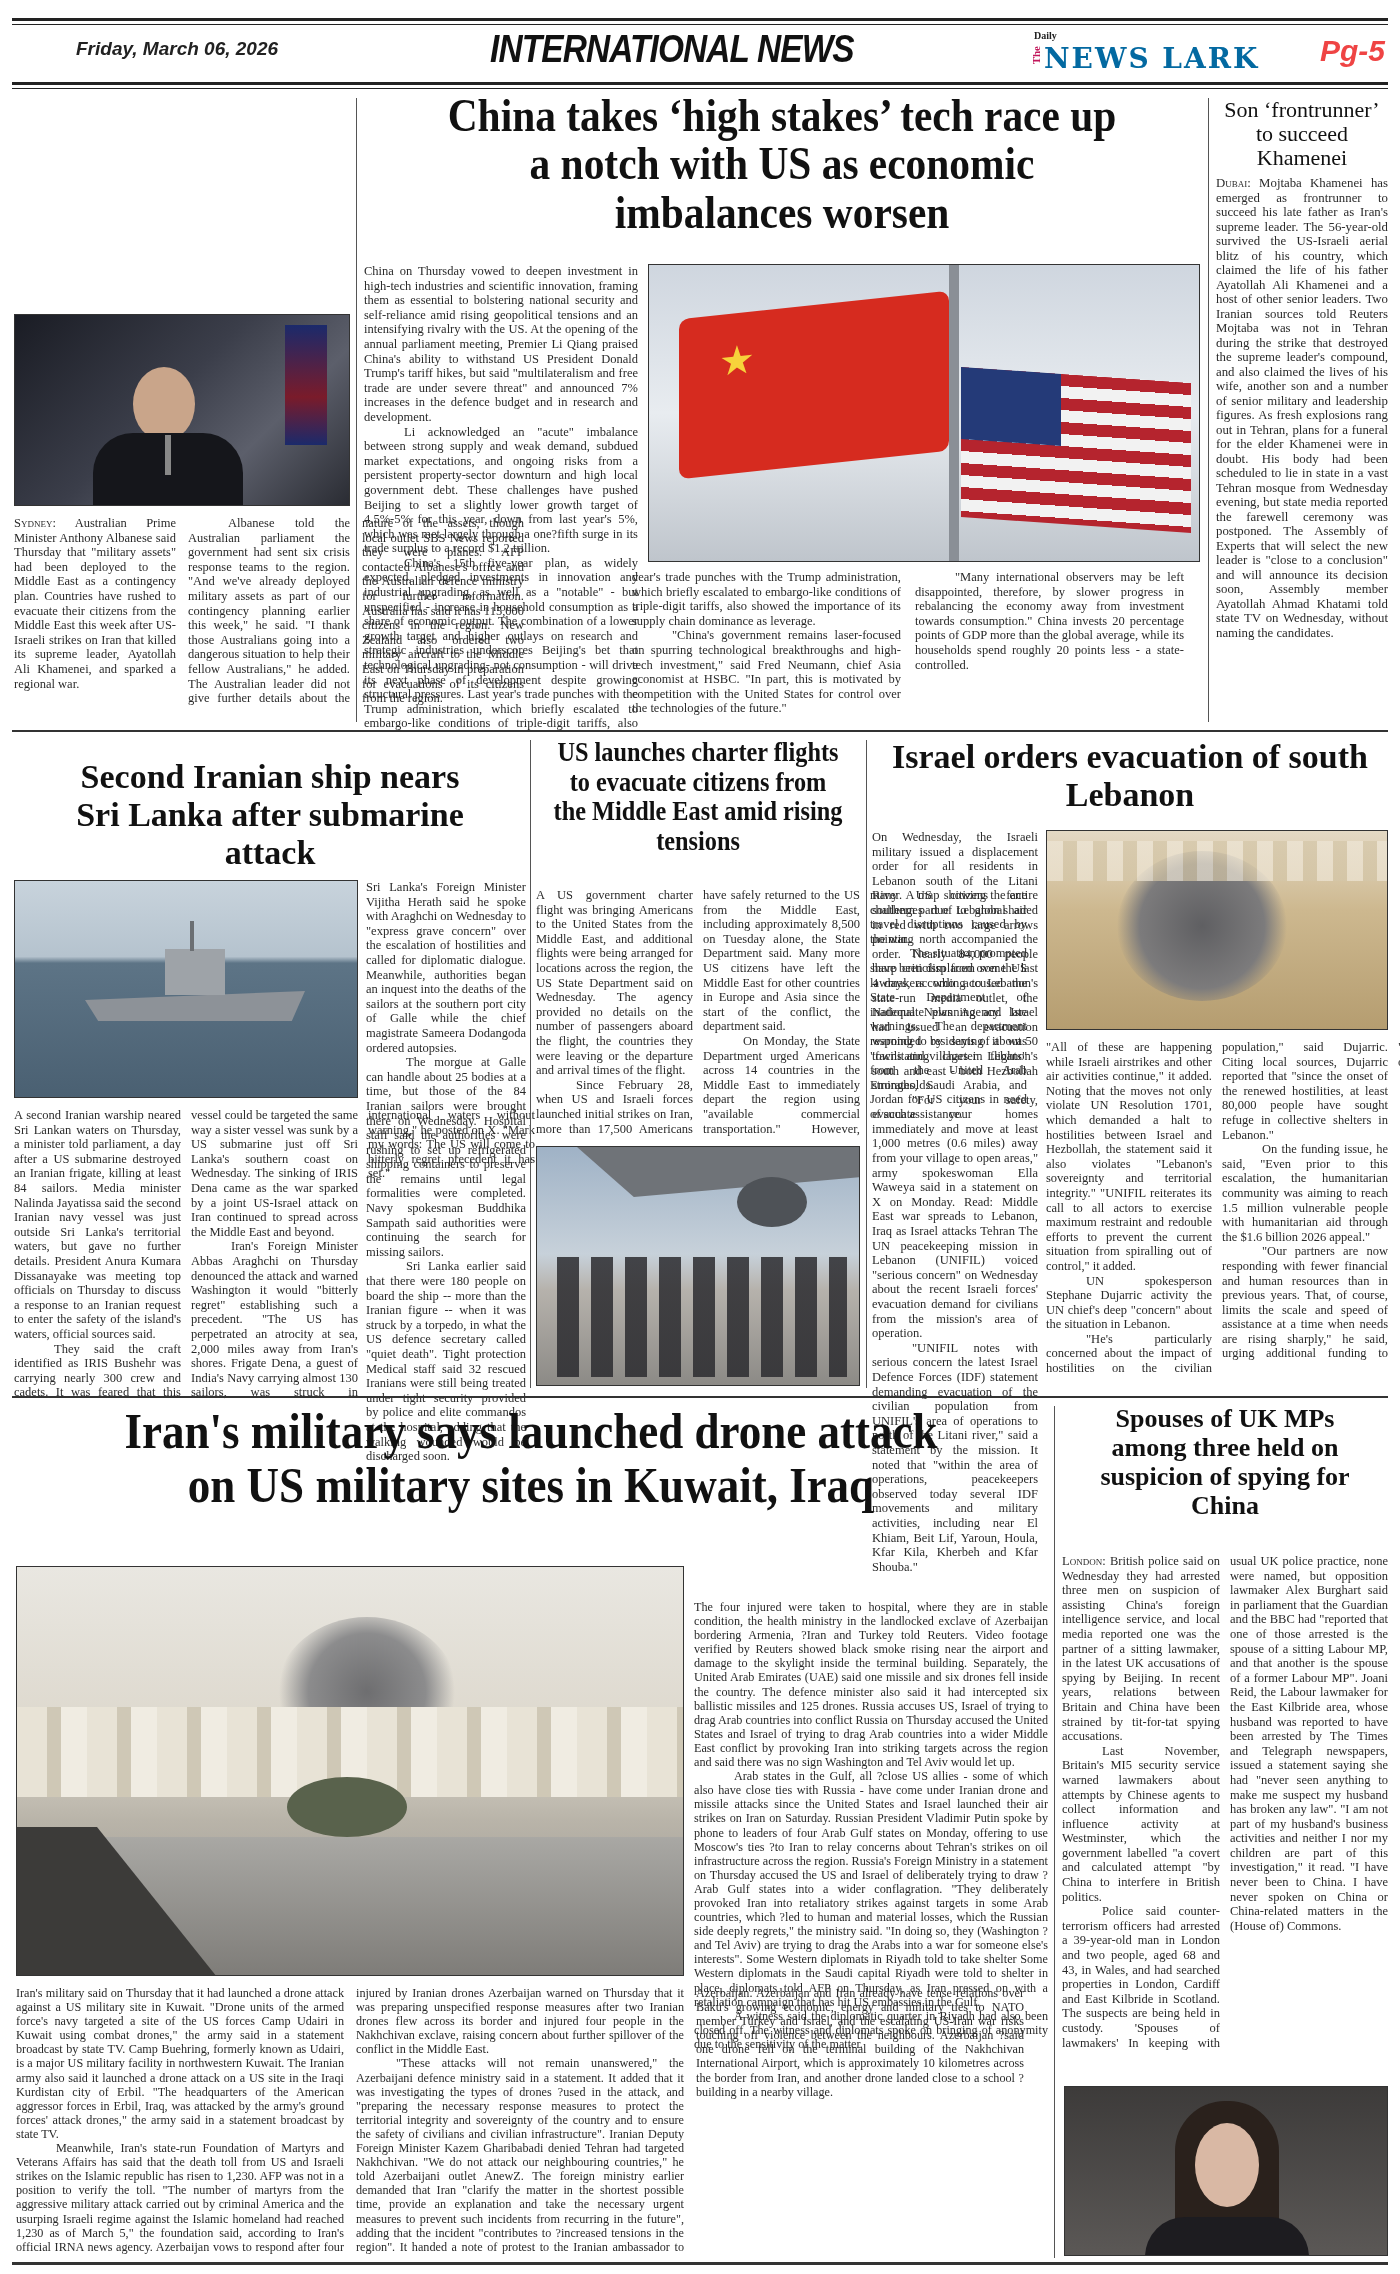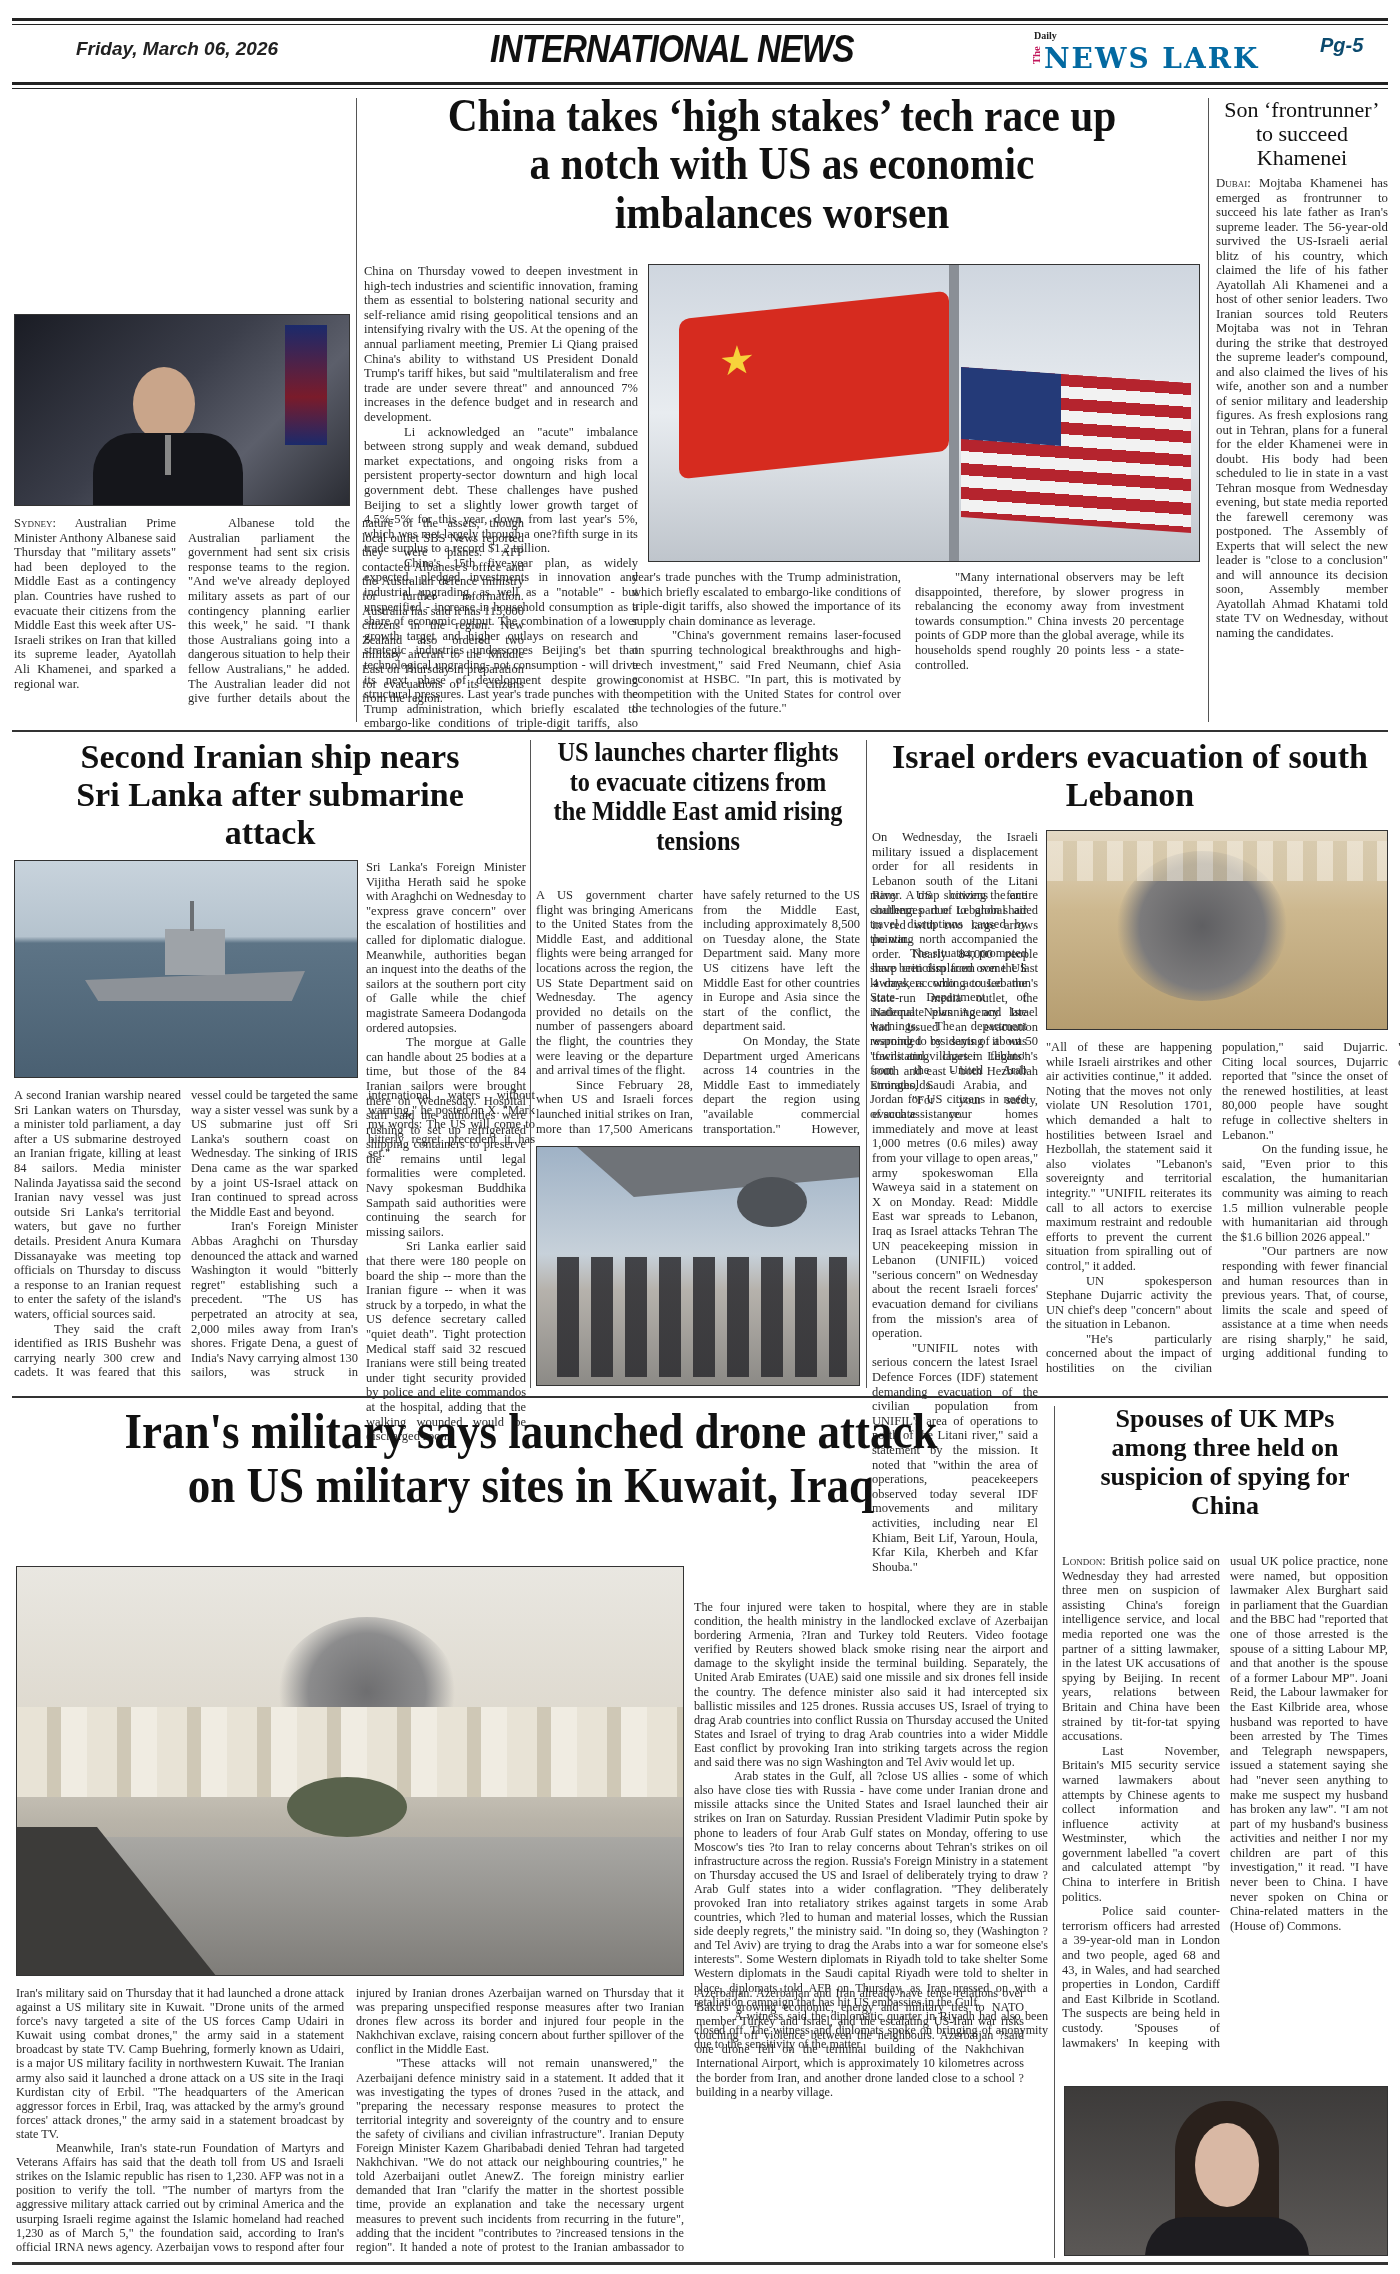--- a/index.html
+++ b/index.html
@@ -4,21 +4,21 @@
 <style>
   *{box-sizing:border-box;margin:0;padding:0}
   body{width:1400px;height:2274px;background:#fff;font-family:"Liberation Serif",serif;color:#222;overflow:hidden;position:relative}
   .abs{position:absolute}
   .rule2{position:absolute;left:12px;right:12px;border-top:3px solid #222;border-bottom:1px solid #222;height:7px}
   .hdr-date{font-family:"Liberation Sans",sans-serif;font-style:italic;font-weight:bold;font-size:19px;color:#222}
   .hdr-title{font-family:"Liberation Sans",sans-serif;font-style:italic;font-weight:bold;font-size:38px;letter-spacing:-1px;color:#111;transform:scaleX(0.88);transform-origin:left}
   .hdr-logo{font-family:"DejaVu Serif",serif;font-weight:bold;font-size:28px;color:#0369a1;letter-spacing:2px}
   .hdr-daily{font-family:"Liberation Serif",serif;font-size:10px;font-weight:bold;color:#222}
   .hdr-the{font-family:"Liberation Serif",serif;font-size:11px;font-weight:bold;color:#c2185b;writing-mode:vertical-rl;transform:rotate(180deg)}
-  .hdr-pg{font-family:"Liberation Sans",sans-serif;font-style:italic;font-weight:bold;font-size:20px;color:#0c4a6e}
+  .hdr-pg{font-family:"Liberation Sans",sans-serif;font-style:italic;font-weight:bold;font-size:30px;color:#ef4444}
   .hl{font-family:"Liberation Serif",serif;font-weight:bold;text-align:center;color:#111;line-height:1.08}
   .hl-cond{transform:scaleX(0.9)}
   .hl-light{font-weight:normal}
   .body{font-size:12.5px;line-height:14.6px;text-align:justify;color:#2a2a2a;hyphens:auto}
   .body p{text-indent:0}
   .body p+p{text-indent:40px}
   .cols2{column-count:2;column-gap:12px;column-fill:auto}
   .vline{position:absolute;border-left:1px solid #555}
   .hline{position:absolute;border-top:2px solid #333}
   .sc{font-variant:small-caps}
@@ -78,21 +78,21 @@
 
 <article class="abs" style="left:1216px;top:98px;width:172px;height:626px">
   <h3 class="hl hl-light" style="font-size:22px;line-height:1.08">Son ‘frontrunner’ to succeed Khamenei</h3>
   <div class="abs body" style="left:0;top:78px;width:172px;height:540px;font-size:12.8px;line-height:14.5px">
     <p><span class="sc">Dubai:</span> <span>Mojtaba Khamenei has emerged as frontrunner to succeed his late father as Iran's supreme leader. The 56-year-old survived the US-Israeli aerial blitz of his country, which claimed the life of his father Ayatollah Ali Khamenei and a host of other senior leaders. Two Iranian sources told Reuters Mojtaba was not in Tehran during the strike that destroyed the supreme leader's compound, and also claimed the lives of his wife, another son and a number of senior military and leadership figures. As fresh explosions rang out in Tehran, plans for a funeral for the elder Khamenei were in doubt. His body had been scheduled to lie in state in a vast Tehran mosque from Wednesday evening, but state media reported the farewell ceremony was postponed. The Assembly of Experts that will select the new leader is "close to a conclusion" and will announce its decision soon, Assembly member Ayatollah Ahmad Khatami told state TV on Wednesday, without naming the candidates.</span></p>
   </div>
 </article>
 
 <div class="hline" style="left:12px;right:12px;top:730px"></div>
 
-<article class="abs" style="left:14px;top:738px;width:512px;height:652px">
+<article class="abs" style="left:14px;top:758px;width:512px;height:652px">
   <h2 class="hl" style="position:absolute;left:0;top:0;width:512px;font-size:34px;line-height:1.12;padding:0 50px">Second Iranian ship nears Sri Lanka after submarine attack</h2>
   <div class="photo" style="left:0;top:122px;width:344px;height:218px;background:linear-gradient(180deg,#c8d3dc 0%,#b5c3ce 35%,#5d7486 38%,#4a6072 100%)">
     <div class="abs" style="left:70px;top:110px;width:220px;height:30px;background:#8d9298;clip-path:polygon(0 30%,100% 0,94% 100%,6% 100%)"></div>
     <div class="abs" style="left:150px;top:68px;width:60px;height:46px;background:#9ea3a8"></div>
     <div class="abs" style="left:175px;top:40px;width:4px;height:30px;background:#6b6f73"></div>
   </div>
   <div class="abs body cols2" style="left:0;top:350px;width:344px;height:300px;column-gap:10px">
     <p>A second Iranian warship neared Sri Lankan waters on Thursday, a minister told parliament, a day after a US submarine destroyed an Iranian frigate, killing at least 84 sailors. Media minister Nalinda Jayatissa said the second Iranian navy vessel was just outside Sri Lanka's territorial waters, but gave no further details. President Anura Kumara Dissanayake was meeting top officials on Thursday to discuss a response to an Iranian request to enter the safety of the island's waters, official sources said.</p>
     <p>They said the craft identified as IRIS Bushehr was carrying nearly 300 crew and cadets. It was feared that this vessel could be targeted the same way a sister vessel was sunk by a US submarine just off Sri Lanka's southern coast on Wednesday. The sinking of IRIS Dena came as the war sparked by a joint US-Israel attack on Iran continued to spread across the Middle East and beyond.</p>
     <p>Iran's Foreign Minister Abbas Araghchi on Thursday denounced the attack and warned Washington it would "bitterly regret" establishing such a precedent. "The US has perpetrated an atrocity at sea, 2,000 miles away from Iran's shores. Frigate Dena, a guest of India's Navy carrying almost 130 sailors, was struck in international waters without warning," he posted on X. "Mark my words: The US will come to bitterly regret precedent it has set."</p>

